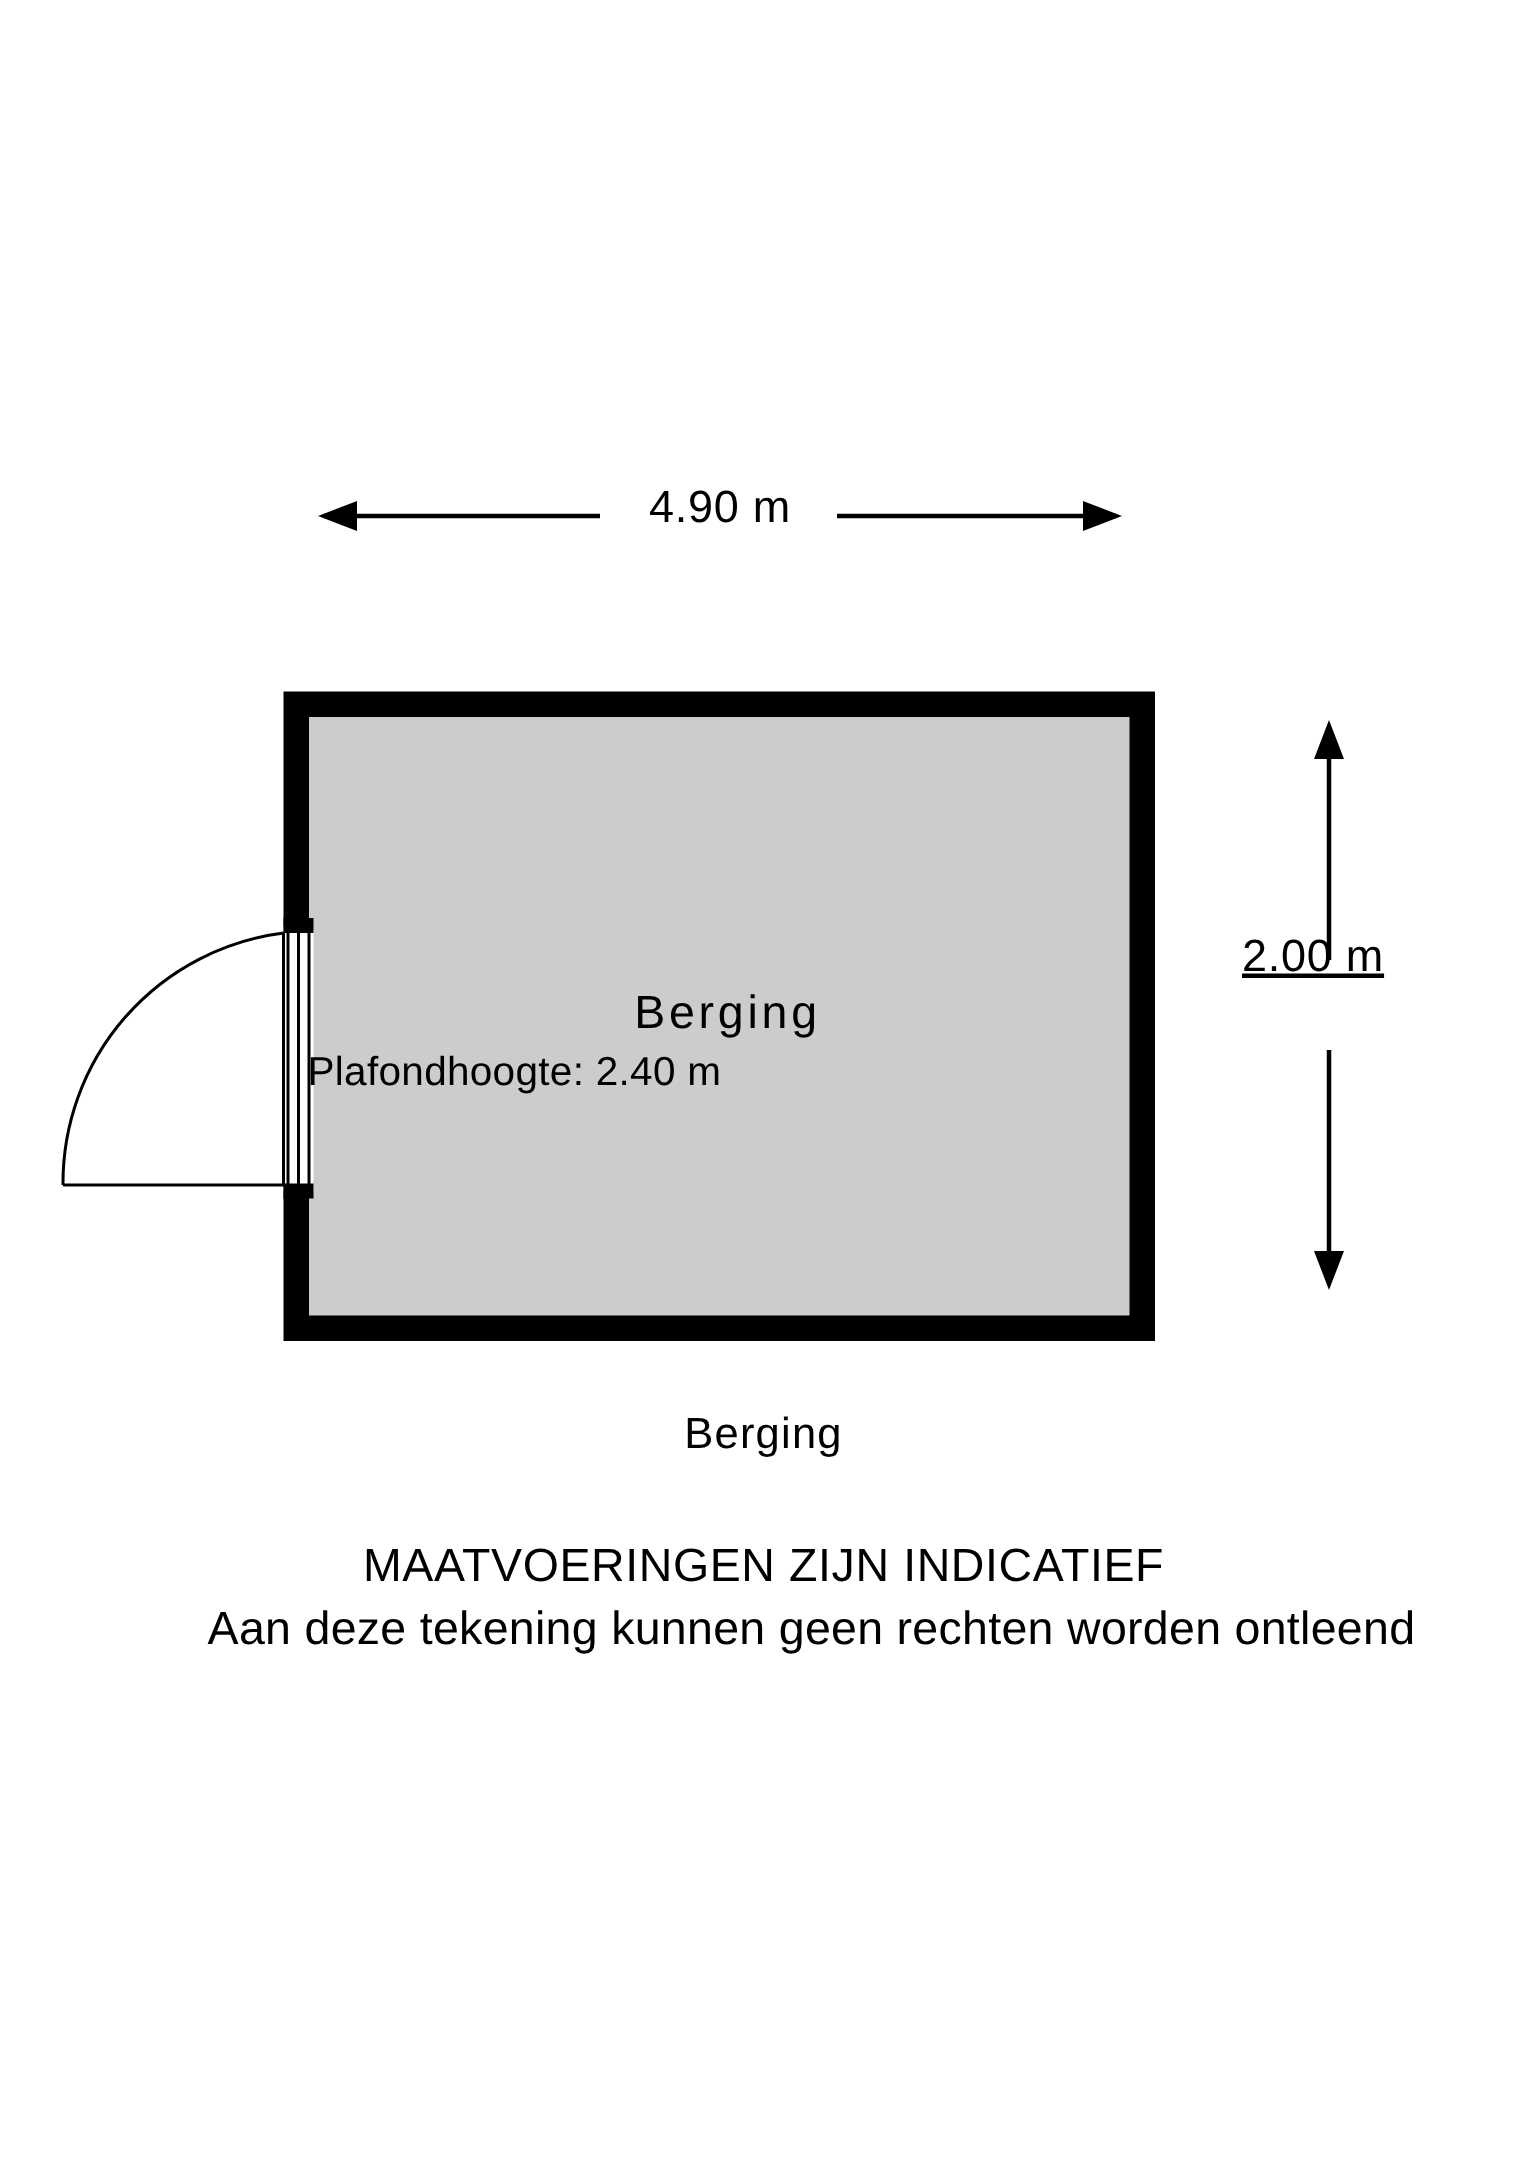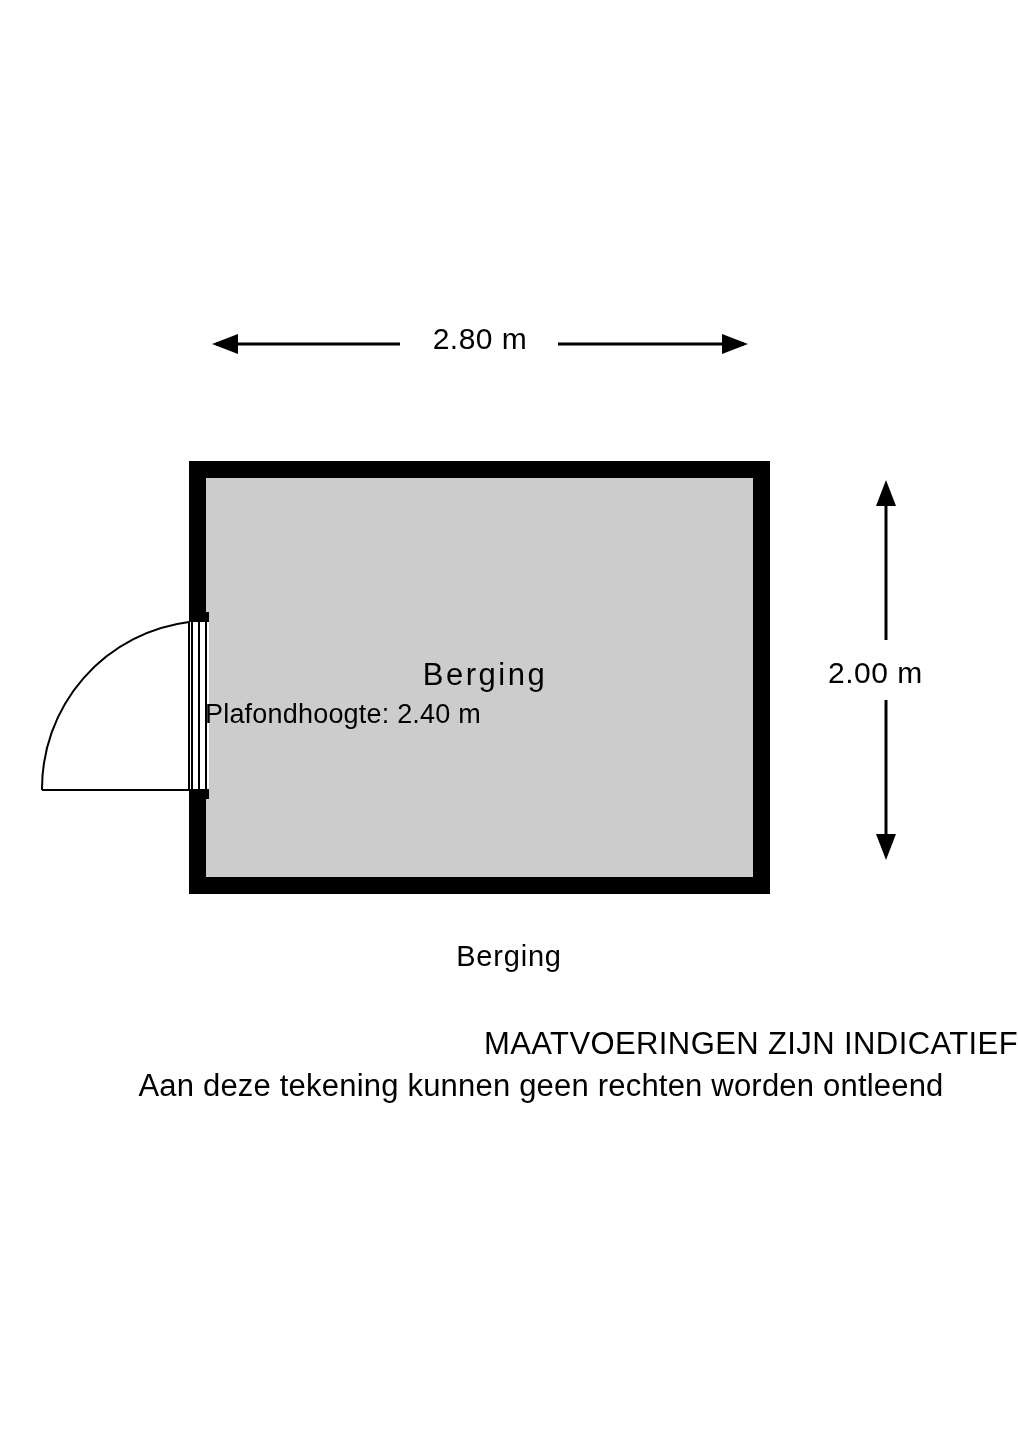--- a/index.html
+++ b/index.html
@@ -35,23 +35,24 @@
     top: 322px;
     width: 960px;
     text-align: center;
     font-size: 30px;
     letter-spacing: 0.5px;
   }
 
   
   .dim-right-label {
     left: 828px;
-    top: 656px;
+    top: 621px;
     font-size: 30px;
     letter-spacing: 0.5px;
+    text-decoration: underline;
   }
 
   
   .room-name {
     left: 205px;
     top: 657px;
     width: 560px;
     text-align: center;
     font-size: 31px;
     letter-spacing: 2.5px;
@@ -72,21 +73,21 @@
     width: 1018px;
     text-align: center;
     font-size: 29px;
     letter-spacing: 0.8px;
   }
 
   .disclaimer-1 {
     left: 0;
     top: 1026px;
     width: 1018px;
-    text-align: right;
+    text-align: center;
     font-size: 31px;
     letter-spacing: 0.4px;
   }
 
   .disclaimer-2 {
     left: 0;
     top: 1068px;
     width: 1018px;
     text-align: center;
     font-size: 31px;
@@ -134,21 +135,21 @@
     <rect x="189" y="789" width="20" height="10" fill="#000000"></rect>
   </g>
 
   <g>
     <path d="M 189 622 L 189 790 L 42 790" fill="none" stroke="#000000" stroke-width="2"></path>
     <path d="M 189 622 A 168 168 0 0 0 42 790" fill="none" stroke="#000000" stroke-width="2"></path>
     <line x1="189" y1="622" x2="189" y2="790" stroke="#000000" stroke-width="2"></line>
   </g>
 </svg>
 
-<div class="txt dim-top-label">2.80 m</div>
+<div class="txt dim-top-label">4.90 m</div>
 
 <div class="txt dim-right-label">2.00 m</div>
 
 <div class="txt room-name">Berging</div>
 
 <div class="txt room-sub">Plafondhoogte: 2.40 m</div>
 
 <div class="txt caption">Berging</div>
 
 <div class="txt disclaimer-1">MAATVOERINGEN ZIJN INDICATIEF</div>

